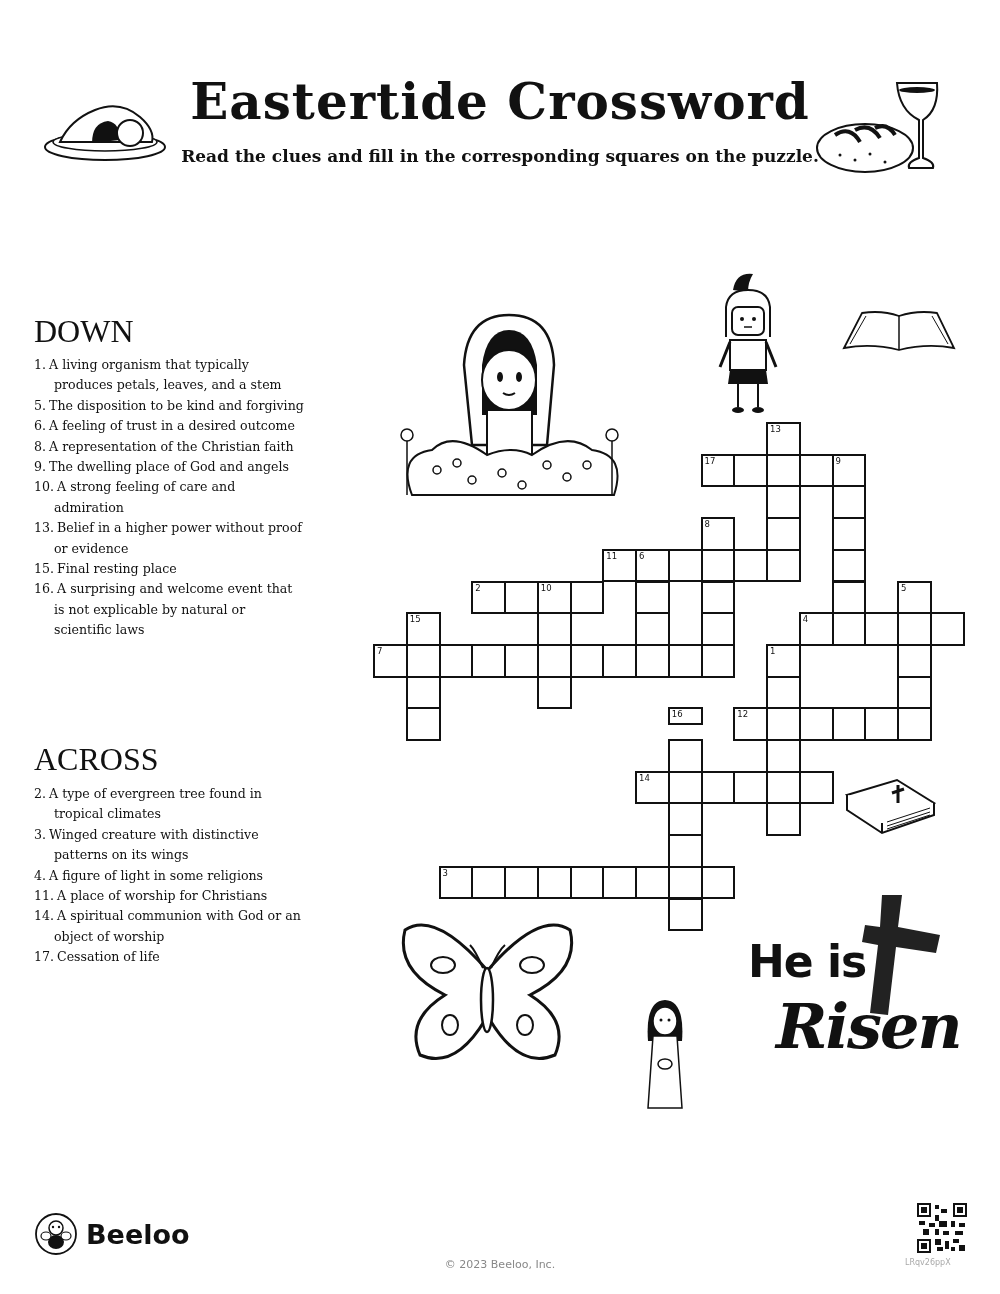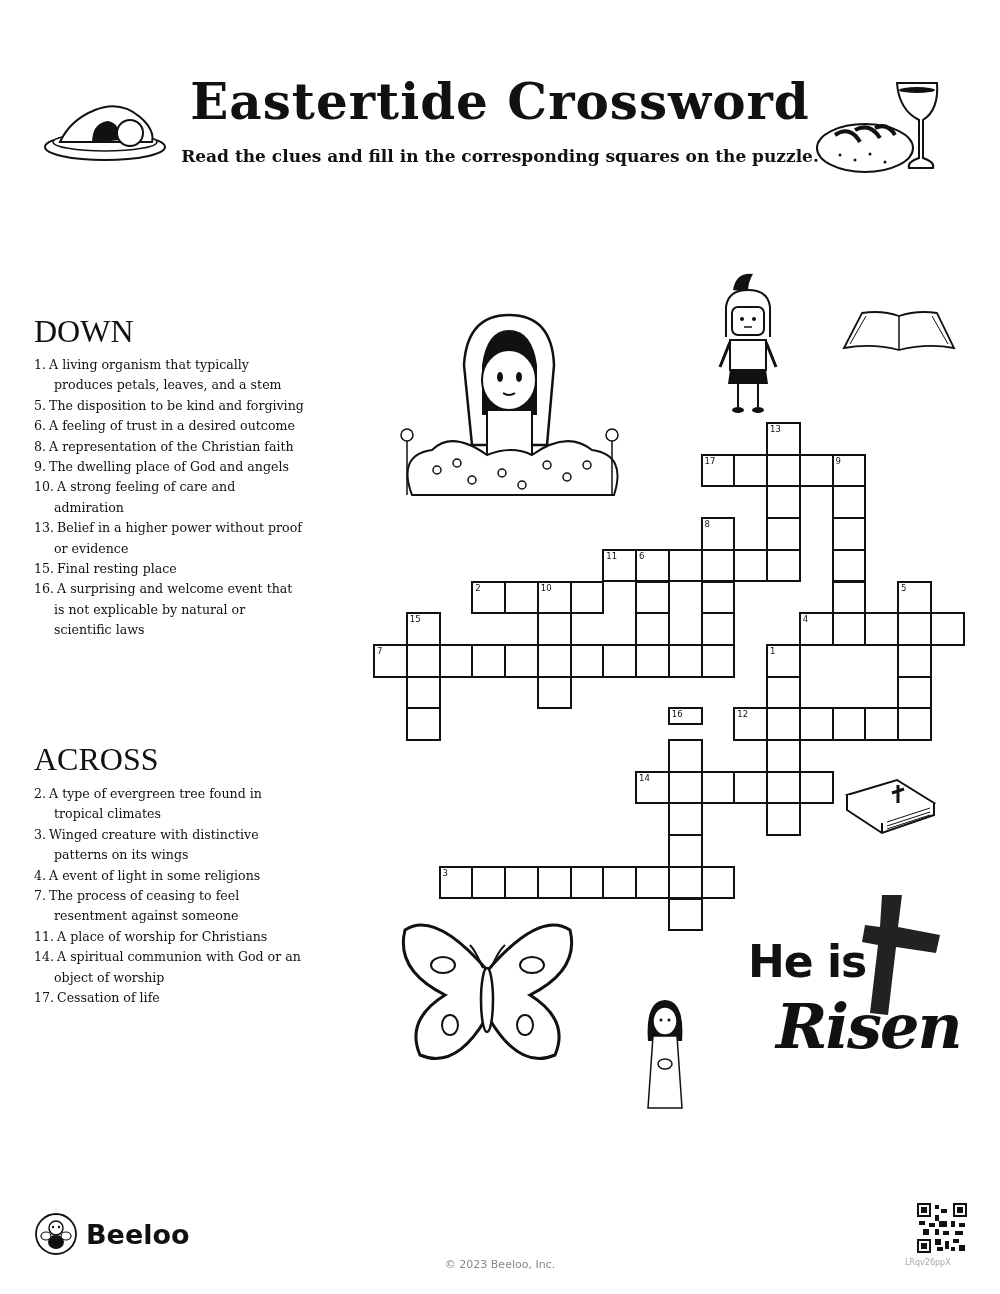--- a/index.html
+++ b/index.html
@@ -58,22 +58,21 @@
   <div class="clue"><span class="num">10.</span><span>A strong feeling of care and admiration</span></div>
   <div class="clue"><span class="num">13.</span><span>Belief in a higher power without proof or evidence</span></div>
   <div class="clue"><span class="num">15.</span><span>Final resting place</span></div>
   <div class="clue"><span class="num">16.</span><span>A surprising and welcome event that is not explicable by natural or scientific laws</span></div>
 </div>
 
 <div class="abs sec-h" style="top:741px">ACROSS</div>
 <div class="abs clues" style="top:784px">
   <div class="clue"><span class="num">2.</span><span>A type of evergreen tree found in tropical climates</span></div>
   <div class="clue"><span class="num">3.</span><span>Winged creature with distinctive patterns on its wings</span></div>
-  <div class="clue"><span class="num">4.</span><span>A event of light in some religions</span></div>
-  <div class="clue"><span class="num">7.</span><span>The process of ceasing to feel resentment against someone</span></div>
+  <div class="clue"><span class="num">4.</span><span>A figure of light in some religions</span></div>
   <div class="clue"><span class="num">11.</span><span>A place of worship for Christians</span></div>
   <div class="clue"><span class="num">14.</span><span>A spiritual communion with God or an object of worship</span></div>
   <div class="clue"><span class="num">17.</span><span>Cessation of life</span></div>
 </div>
 
 <svg class="abs" style="left:392px;top:305px" width="235" height="195" viewBox="0 0 235 195">
   <path d="M80 140 L72 60 Q75 10 117 10 Q160 10 162 60 L155 140 Z" fill="#fff" stroke="#111" stroke-width="2.5"></path>
   <path d="M90 110 L90 60 Q95 25 117 25 Q140 25 145 60 L145 110" fill="#111"></path>
   <ellipse cx="117" cy="75" rx="27" ry="30" fill="#fff" stroke="#111" stroke-width="2"></ellipse>
   <ellipse cx="108" cy="72" rx="3" ry="5" fill="#111"></ellipse>

